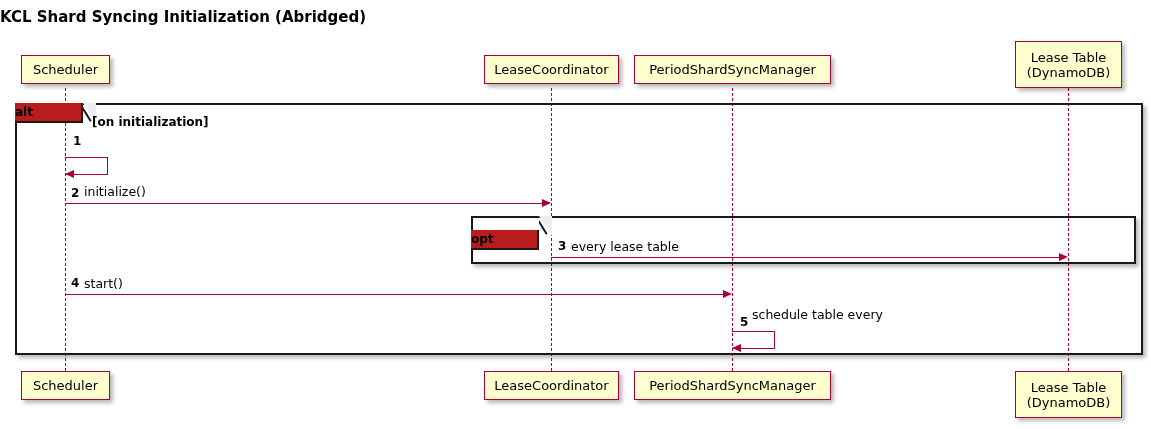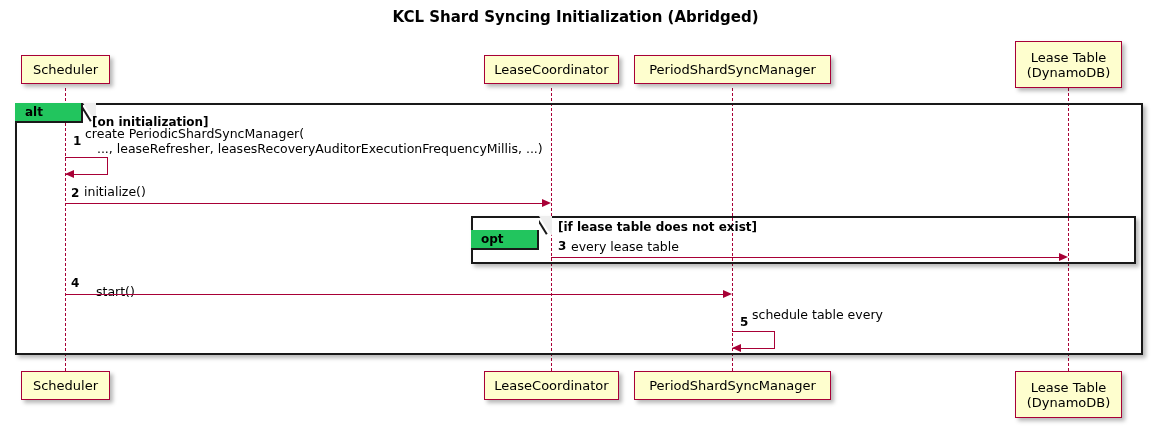--- a/index.html
+++ b/index.html
@@ -20,21 +20,20 @@
     width: 1151px;
     height: 429px;
   }
 
   
   .title {
     position: absolute;
     left: 0;
     top: 8px;
     width: 1151px;
-    text-align: center;
     font-size: 15px;
     font-weight: bold;
     color: #000000;
     letter-spacing: 0px;
     white-space: nowrap;
   }
 
   
   .lifeline {
     position: absolute;
@@ -65,31 +64,31 @@
   
   .frame {
     position: absolute;
     border: 2px solid #191919;
     box-sizing: border-box;
     background: transparent;
     box-shadow: 3px 3px 4px rgba(0,0,0,0.28);
   }
   .frame-tab {
     position: absolute;
-    background: #22c55e;
+    background: #b91c1c;
     border-right: 2px solid #191919;
     border-bottom: 2px solid #191919;
     box-sizing: border-box;
     height: 20px;
     font-size: 12px;
     font-weight: bold;
     color: #000000;
     display: flex;
     align-items: center;
-    padding-left: 10px;
+    padding-left: 0;
   }
   .frame-tab-corner {
     position: absolute;
     width: 0; height: 0;
     border-style: solid;
   }
   .frame-cond {
     position: absolute;
     font-size: 12px;
     font-weight: bold;
@@ -176,47 +175,44 @@
   </div>
 
   <div class="frame-tab-corner" style="left:83px; top:103px; border-width:20px 0 0 13px; border-color:#EEEEEE transparent transparent transparent;"></div>
   <div style="position:absolute; left:83px; top:103px; width:15px; height:21px; overflow:hidden;">
     <div style="position:absolute; left:-3px; top:-1px; width:22px; height:0; border-top:2px solid #191919; transform:rotate(58deg); transform-origin:left top;"></div>
   </div>
 
   <div class="frame-cond" style="left:92px; top:107px;margin-top:8px;">[on initialization]</div>
 
   <div class="msg-num" style="left:73px; top:134px;">1</div>
-  <div class="msg-text" style="left:85px; top:126px;">create PeriodicShardSyncManager(</div>
-  <div class="msg-text" style="left:85px; top:141px;">   ..., leaseRefresher, leasesRecoveryAuditorExecutionFrequencyMillis, ...)</div>
   <div class="self-loop" style="left:65px; top:157px; width:43px; height:18px;"></div>
   <div class="arrow-head-left" style="left:65px; top:170px;"></div>
 
   <div class="msg-num" style="left:71px; top:186px;">2</div>
   <div class="msg-text" style="left:84px; top:184px;">initialize()</div>
   <div class="arrow-line" style="left:65px; top:203px; width:478px;"></div>
   <div class="arrow-head-right" style="left:542px; top:199px;"></div>
 
   <div class="frame" style="left:471px; top:216px; width:665px; height:48px;"></div>
   <div class="frame-tab" style="left:471px; top:230px; width:68px;">
     <span>opt</span>
   </div>
   <div class="frame-tab-corner" style="left:539px; top:216px; border-width:20px 0 0 13px; border-color:#EEEEEE transparent transparent transparent;"></div>
   <div style="position:absolute; left:539px; top:216px; width:15px; height:21px; overflow:hidden;">
     <div style="position:absolute; left:-3px; top:-1px; width:22px; height:0; border-top:2px solid #191919; transform:rotate(58deg); transform-origin:left top;"></div>
   </div>
-  <div class="frame-cond" style="left:558px; top:220px;">[if lease table does not exist]</div>
 
   <div class="msg-num" style="left:558px; top:239px;">3</div>
   <div class="msg-text" style="left:571px; top:239px;">every lease table</div>
   <div class="arrow-line" style="left:551px; top:257px; width:509px;"></div>
   <div class="arrow-head-right" style="left:1059px; top:253px;"></div>
 
   <div class="msg-num" style="left:71px; top:276px;">4</div>
-  <div class="msg-text" style="left:84px; top:284px;margin-left:12px;">start()</div>
+  <div class="msg-text" style="left:84px; top:276px;">start()</div>
   <div class="arrow-line" style="left:65px; top:294px; width:659px;"></div>
   <div class="arrow-head-right" style="left:723px; top:290px;"></div>
 
   <div class="msg-num" style="left:740px; top:315px;">5</div>
   <div class="msg-text" style="left:752px; top:307px;">schedule table every</div>
   <div class="self-loop" style="left:732px; top:331px; width:43px; height:18px;"></div>
   <div class="arrow-head-left" style="left:732px; top:344px;"></div>
 
   <div class="participant" style="left:21px; top:371px; width:89px; height:29px;">
     <span>Scheduler</span>

